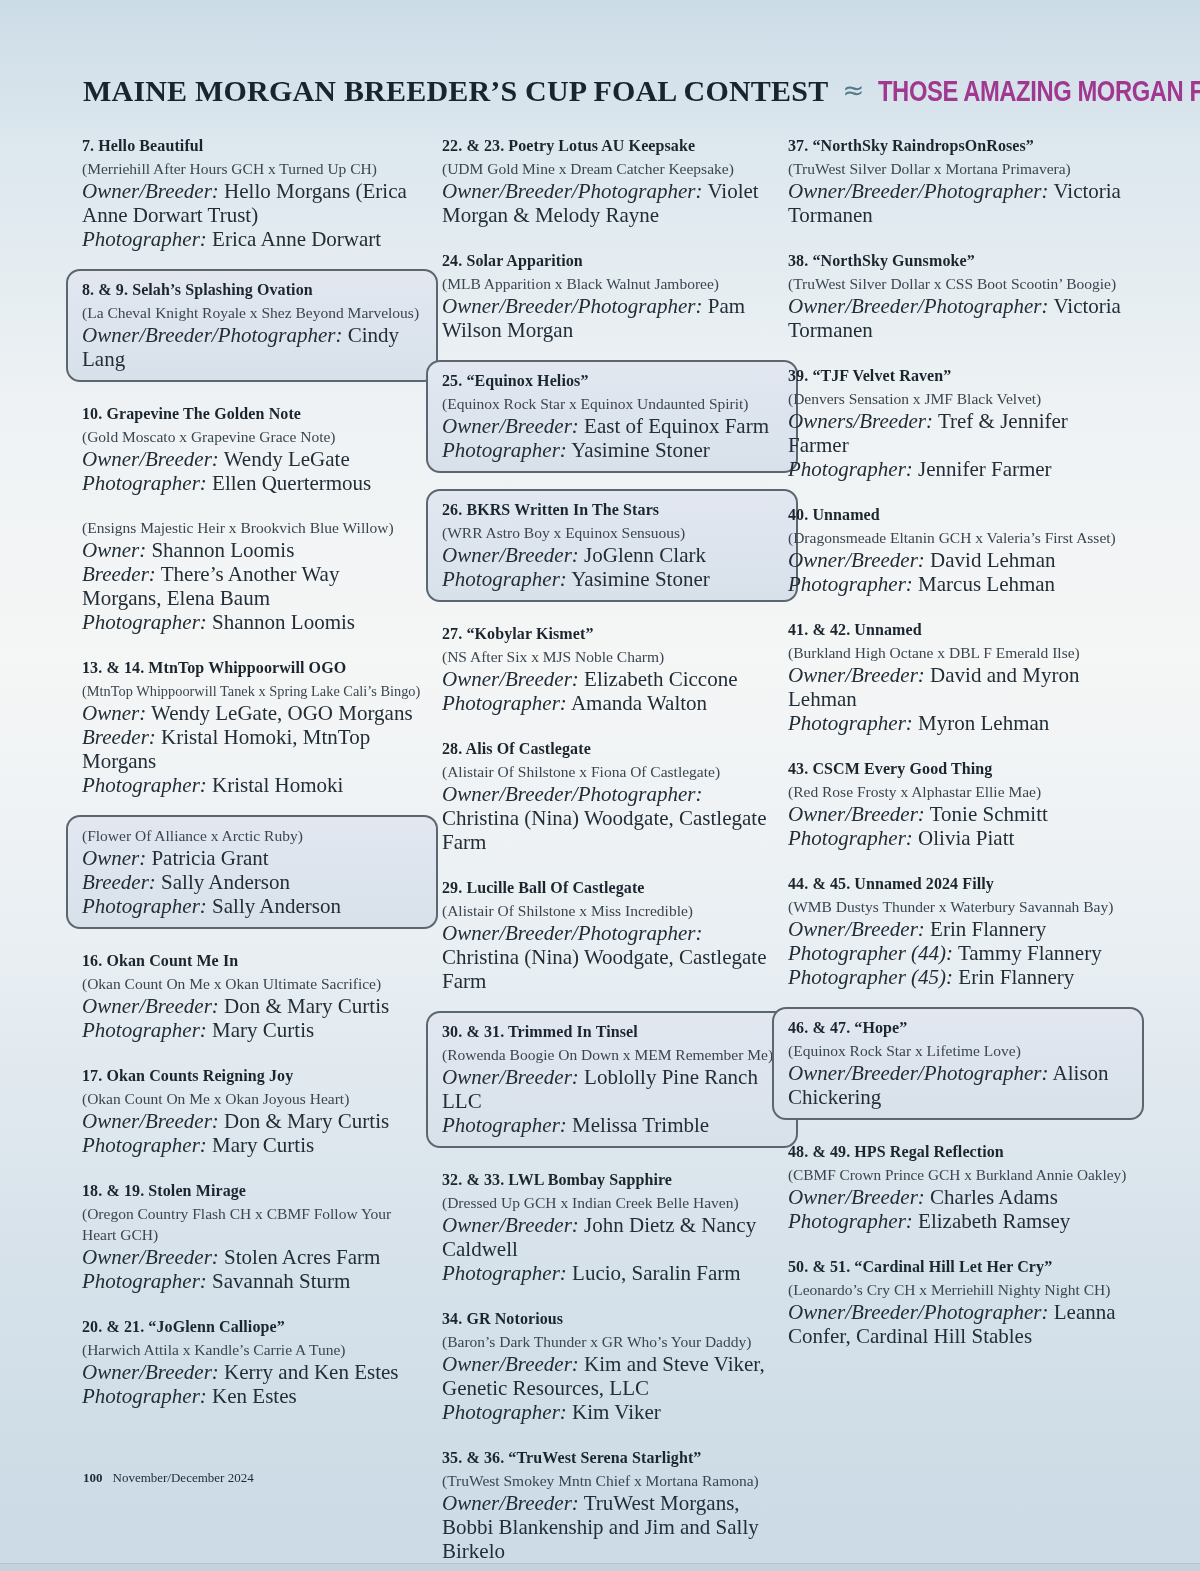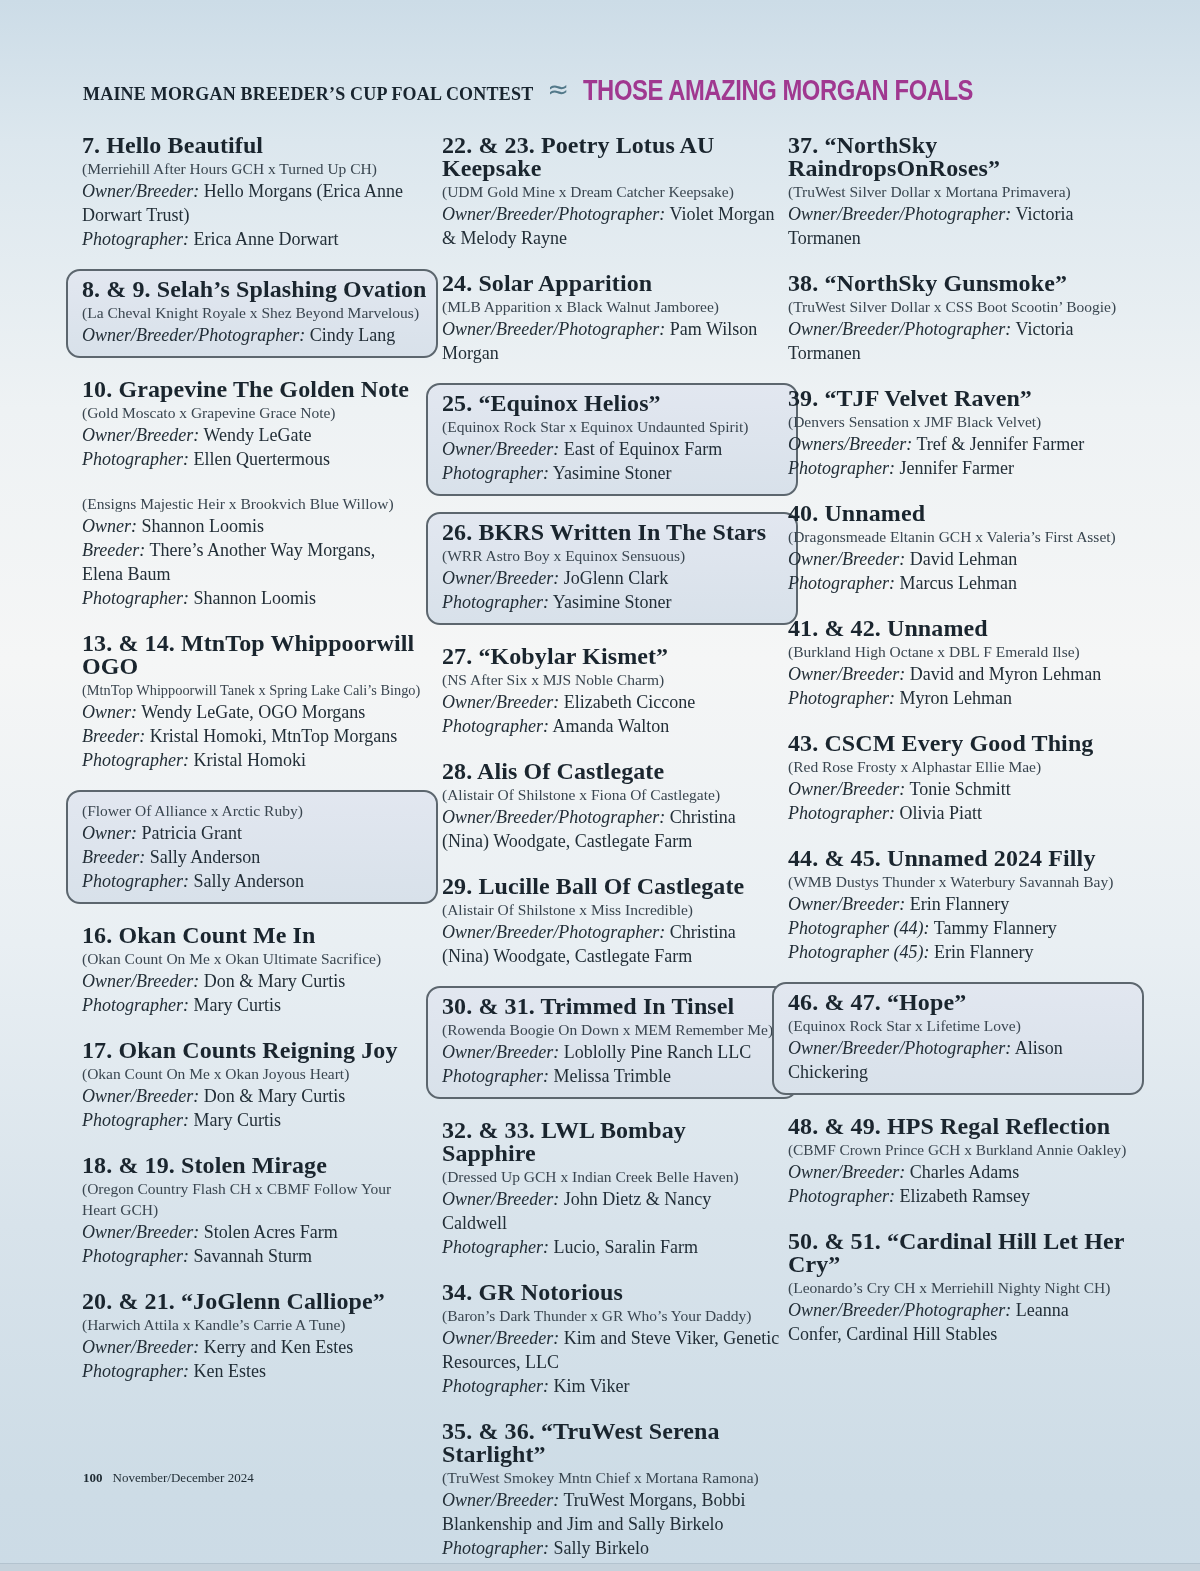--- a/index.html
+++ b/index.html
@@ -13,21 +13,21 @@
       #e9eff3 60%, #d8e3eb 78%, #cddce6 95%, #ccdbe6 100%);
     color: #232f38;
   }
   
   .header {
     position: absolute; left: 83px; top: 74px; width: 1060px;
     display: flex; align-items: baseline; gap: 14px; white-space: nowrap;
   }
   .header .main-title {
     font-family: "Liberation Serif", serif;
-    font-weight: bold; font-size: 18px; letter-spacing: 0.2px;
+    font-weight: bold; font-size: 30px; letter-spacing: 0.2px;
     color: #18242e;
   }
   .header .separator {
     font-family: "DejaVu Sans", sans-serif;
     font-size: 26px; color: #53798a; font-style: italic;
     transform: translateY(-2px); display: inline-block;
   }
   .header .accent-title {
     font-family: "Liberation Sans", sans-serif;
     font-weight: bold; font-size: 29px; letter-spacing: -0.5px;
@@ -42,30 +42,30 @@
   .entry { margin: 0 0 22px 0; }
   .entry.boxed {
     background: linear-gradient(180deg, #e2e7f0 0%, #d8e1ea 100%);
     border: 2px solid #5c666e;
     border-radius: 14px;
     padding: 7px 0 9px 14px;
     margin-left: -16px; margin-right: -18px;
     margin-top: -4px; margin-bottom: 20px;
   }
   .entry .title {
-    margin: 0; font-size: 24px; line-height: 23px; font-weight: bold;
+    margin: 0; font-size: 16px; line-height: 23px; font-weight: bold;
     color: #1a252e; letter-spacing: 0.1px;
   }
   .entry .parents {
     margin: 1px 0 0 0; font-size: 15.5px; line-height: 21px;
     color: #3a4650; white-space: nowrap;
   }
   .entry .parents.wrap { white-space: normal; }
   .entry .credit {
-    margin: 0; font-size: 18px; line-height: 24px; color: #222e37;
+    margin: 0; font-size: 21px; line-height: 24px; color: #222e37;
   }
   .entry .credit .label { font-style: italic; }
   
   .footer {
     position: absolute; left: 83px; top: 1470px;
     font-size: 13px; color: #1f2b33;
   }
   .footer .page-num { font-weight: bold; margin-right: 10px; }
   
   .bottom-strip {

